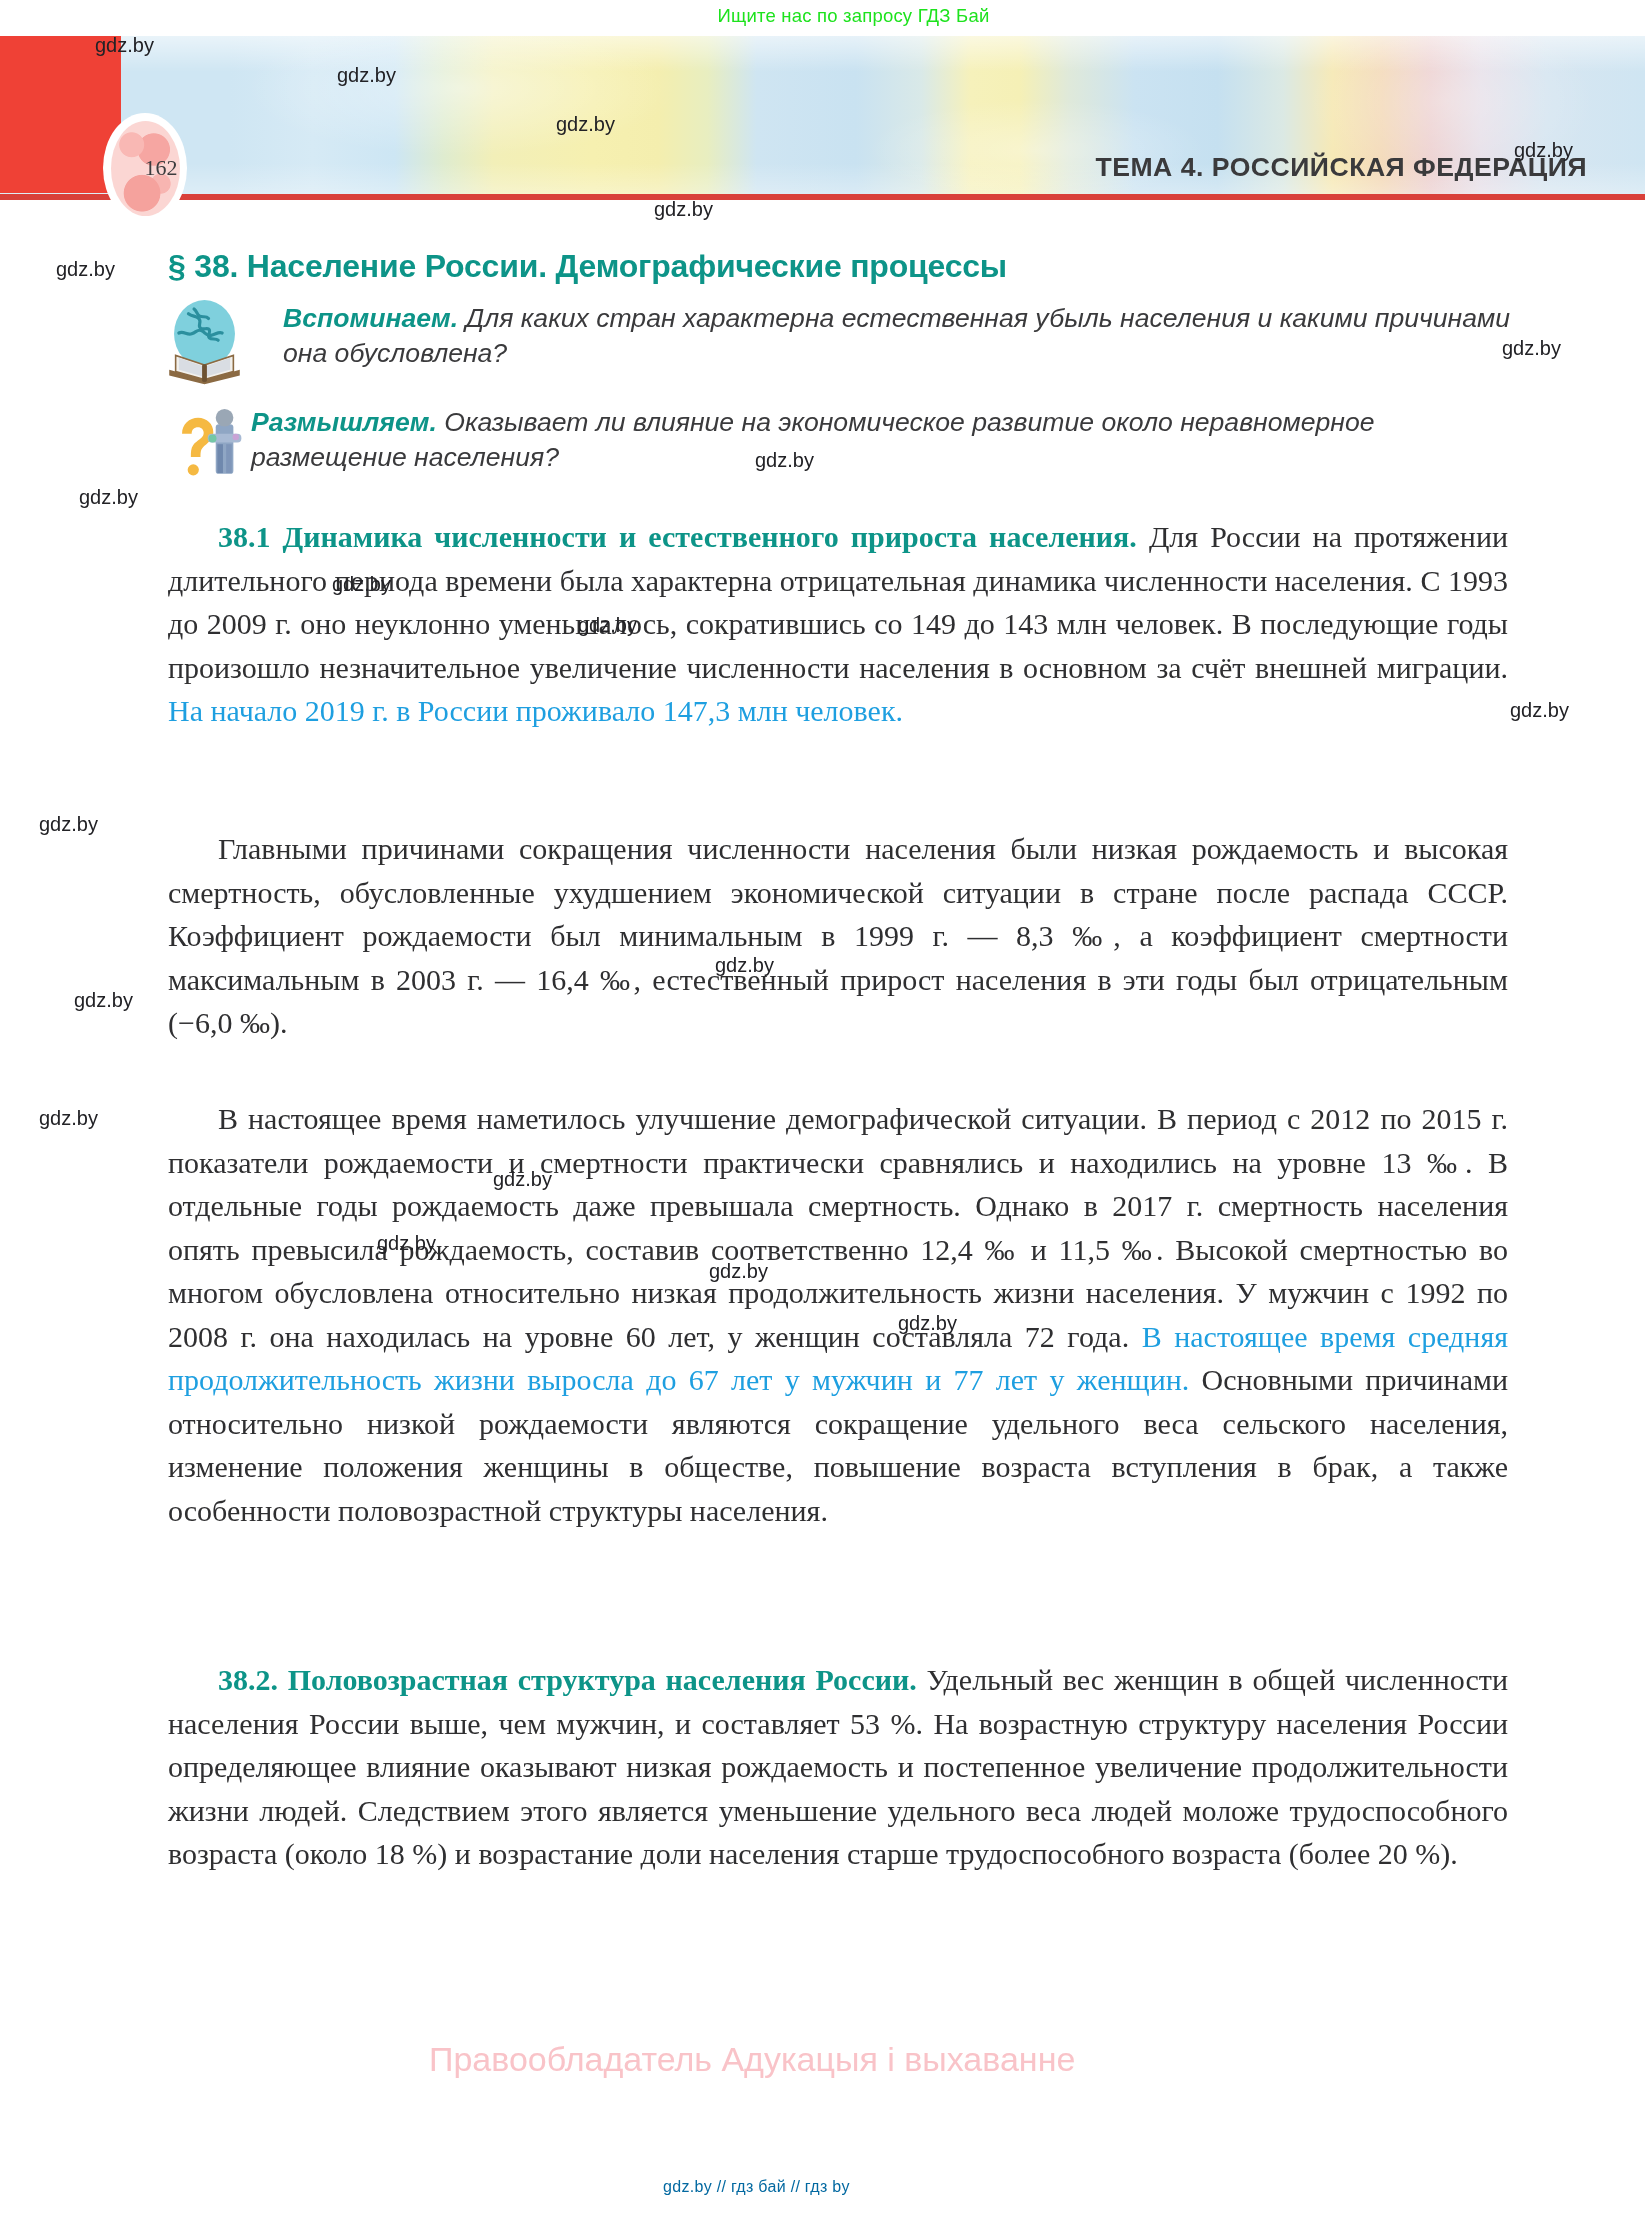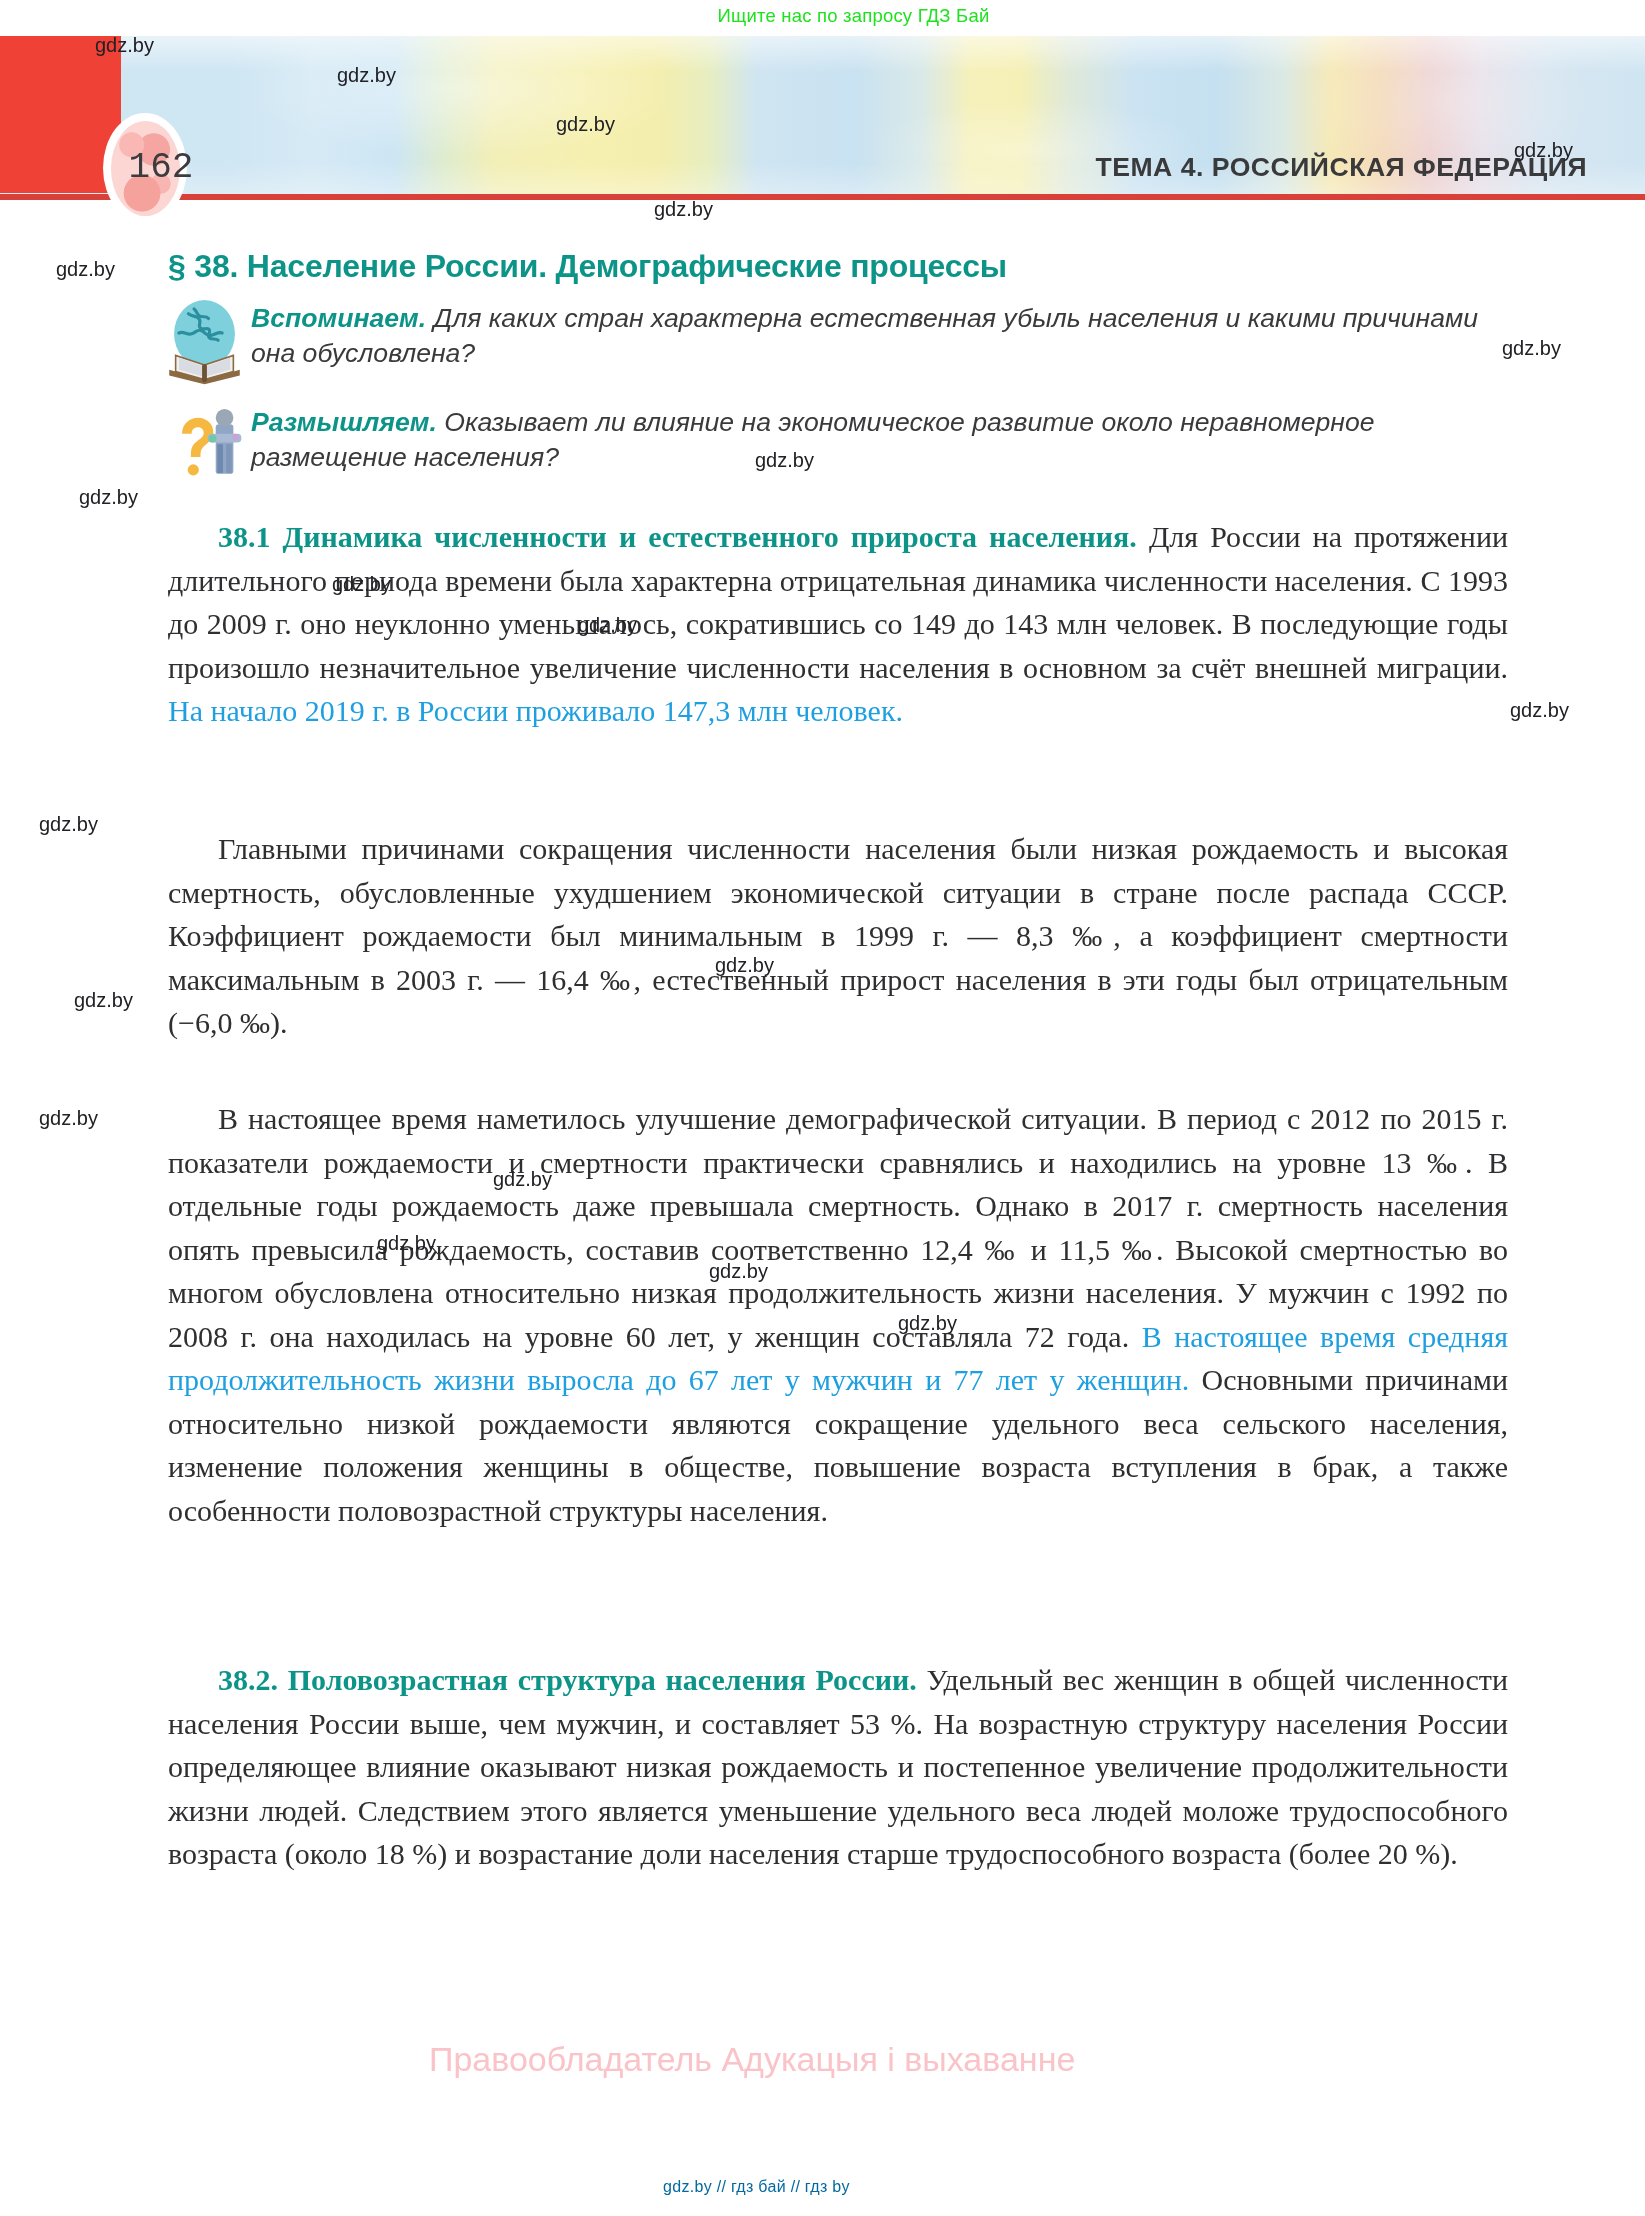--- a/index.html
+++ b/index.html
@@ -137,22 +137,22 @@
       radial-gradient(circle at 30% 25%, #f9b8b4 0 14%, transparent 15%),
       radial-gradient(circle at 62% 30%, #f6a6a2 0 20%, transparent 21%),
       radial-gradient(circle at 45% 76%, #f5a29d 0 22%, transparent 23%),
       radial-gradient(circle at 72% 66%, #f8b5b1 0 12%, transparent 13%),
       #fbd6d3;
     display: flex;
     align-items: center;
     justify-content: center;
   }
   .page-number {
-    font-family: Liberation Mono, monospace;
-    font-size: 36px;
+    font-family: Liberation Serif, serif;
+    font-size: 22px;
     color: #3c3c3e;
     line-height: 1;
     margin-left: 32px;
   }
 
   
   .section-title {
     position: absolute;
     top: 227px;
     left: 168px;
@@ -165,21 +165,21 @@
     z-index: 12;
   }
 
   
   .prompt {
     position: absolute;
     display: flex;
     align-items: flex-start;
     z-index: 12;
   }
-  .prompt-1 { top: 296px; left: 158px; width: 1353px; }
+  .prompt-1 { top: 296px; left: 158px; width: 1353px; gap: 32px; }
   .prompt-2 { top: 400px; left: 158px; width: 1353px; }
 
   .prompt-icon {
     width: 93px;
     flex: 0 0 93px;
     height: 90px;
     position: relative;
   }
 
   .prompt-body {

